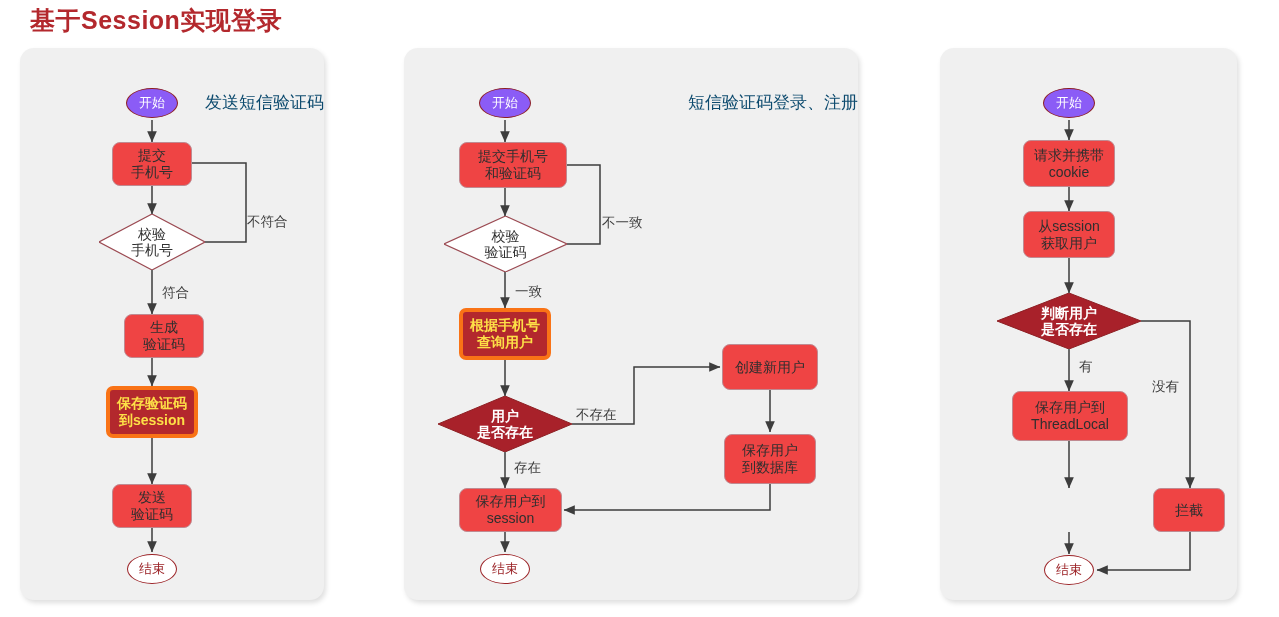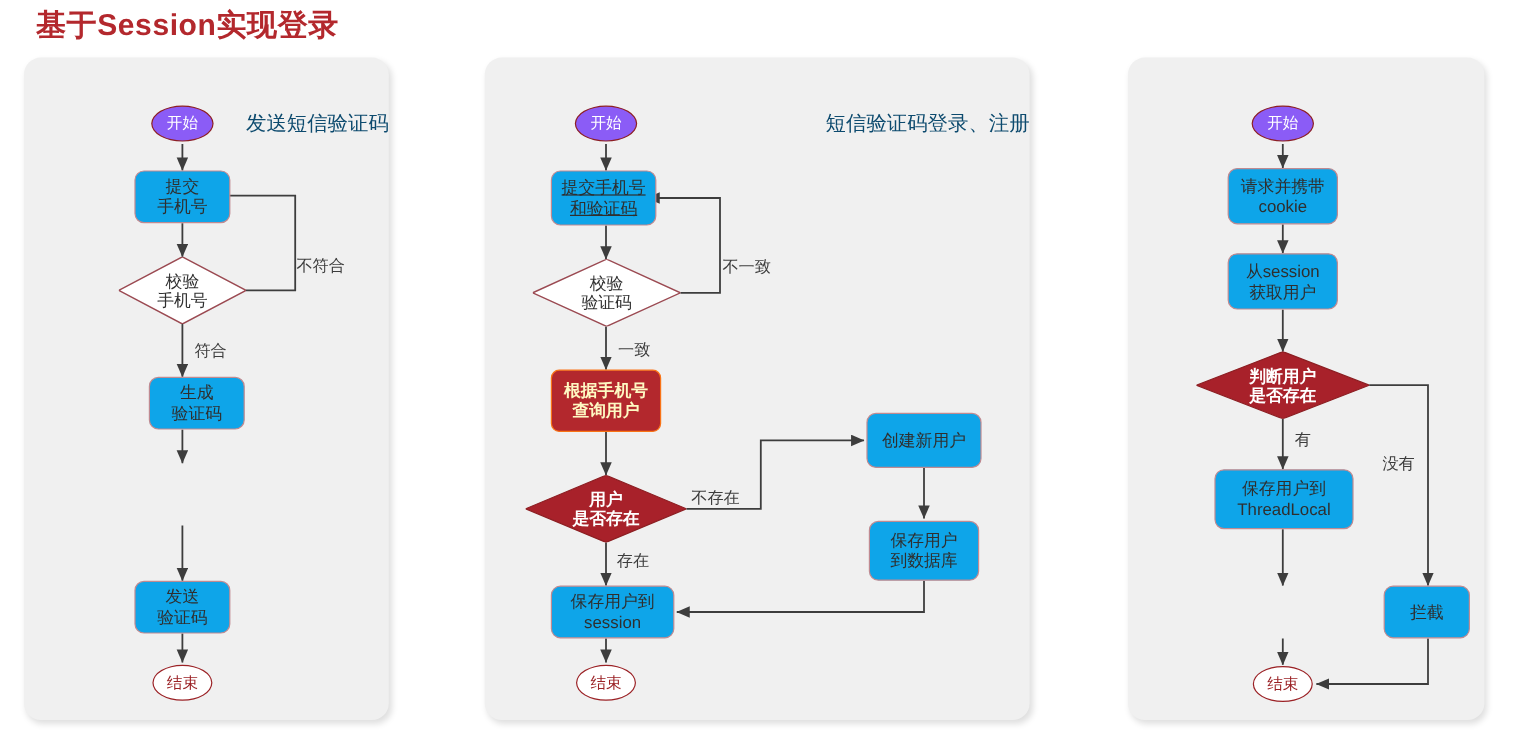--- a/index.html
+++ b/index.html
@@ -69,31 +69,31 @@
     border: 1px solid #8d1f23;
   }
   .node-terminal-end {
     background: #ffffff;
     border-radius: 50%;
     color: #9b2226;
     font-size: 13px;
     border: 1.3px solid #9b2226;
   }
   .node-process {
-    background: #0ea5e9;
+    background: #ef4444;
     border: 1.2px solid #c08a91;
     border-radius: 8px;
     color: #2f2f2f;
     font-size: 14px;
   }
   .node-process-hl {
     background: #b3282d;
-    border: 1px solid #f97316;
+    border: 4px solid #f97316;
     border-radius: 7px;
-    color: #fef9c3;
+    color: #fde047;
     font-size: 14px;
     font-weight: bold;
   }
   .node-decision {
     color: #2f2f2f;
     font-size: 14px;
   }
   .node-decision .dia-txt,
   .node-decision-hl .dia-txt {
     position: relative;
@@ -161,20 +161,22 @@
     <svg class="dia-bg" viewBox="0 0 106 56" preserveAspectRatio="none">
       <polygon points="53,0 106,28 53,56 0,28" fill="#ffffff" stroke="#9b4a52" stroke-width="1.2"></polygon>
     </svg>
     <div class="dia-txt">校验
 手机号</div>
   </div>
 
   <div class="node node-process" style="left:92px; top:266px; width:80px; height:44px;margin-left:12px;">生成
 验证码</div>
 
+  <div class="node node-process-hl mono-mix" style="left:86px; top:338px; width:92px; height:52px;">保存验证码
+到session</div>
 
   <div class="node node-process" style="left:92px; top:436px; width:80px; height:44px;">发送
 验证码</div>
 
   <div class="node node-terminal-end" style="left:107px; top:506px; width:50px; height:30px;">结束</div>
 
   <div class="edge-label" style="left:227px; top:165px;">不符合</div>
   <div class="edge-label" style="left:142px; top:236px;">符合</div>
 </div>
 
@@ -206,21 +208,21 @@
       <path d="M366,436 L366,462 L160,462" marker-end="url(#ar2)"></path>
 
       <line x1="101" y1="404" x2="101" y2="440" marker-end="url(#ar2)"></line>
 
       <line x1="101" y1="484" x2="101" y2="504" marker-end="url(#ar2)"></line>
     </g>
   </svg>
 
   <div class="node node-terminal-start" style="left:75px; top:40px; width:52px; height:30px;">开始</div>
 
-  <div class="node node-process" style="left:55px; top:94px; width:88px; height:46px;text-decoration:underline;">提交手机号
+  <div class="node node-process" style="left:55px; top:94px; width:108px; height:46px;">提交手机号
 和验证码</div>
 
   <div class="node node-decision" style="left:40px; top:168px; width:123px; height:56px;">
     <svg class="dia-bg" viewBox="0 0 123 56" preserveAspectRatio="none">
       <polygon points="61.5,0 123,28 61.5,56 0,28" fill="#ffffff" stroke="#9b4a52" stroke-width="1.2"></polygon>
     </svg>
     <div class="dia-txt">校验
 验证码</div>
   </div>
 

